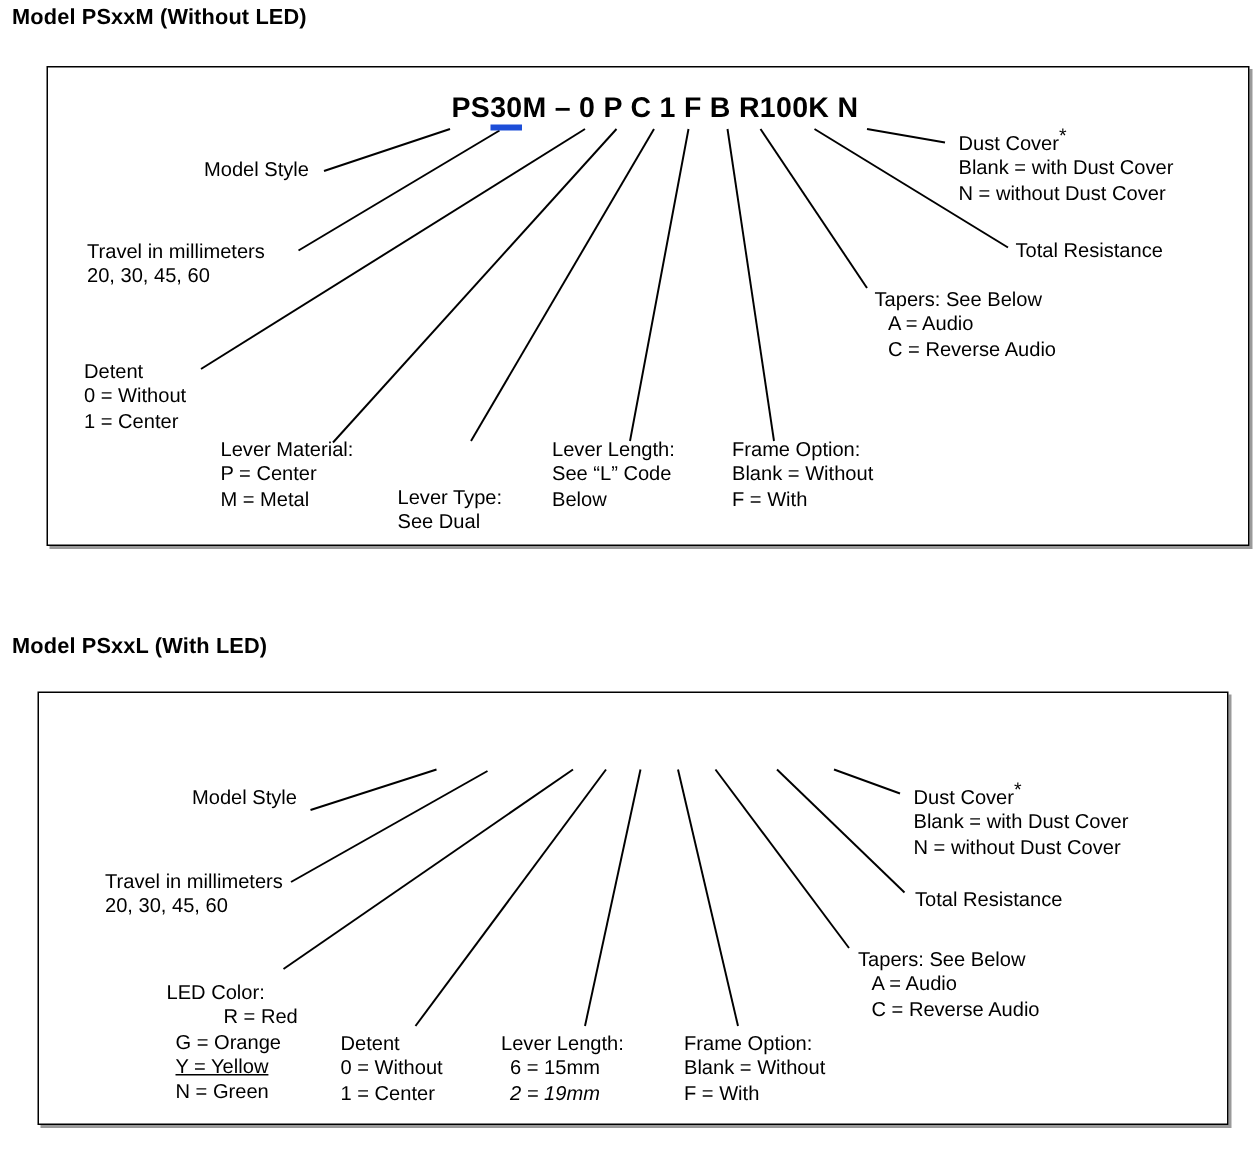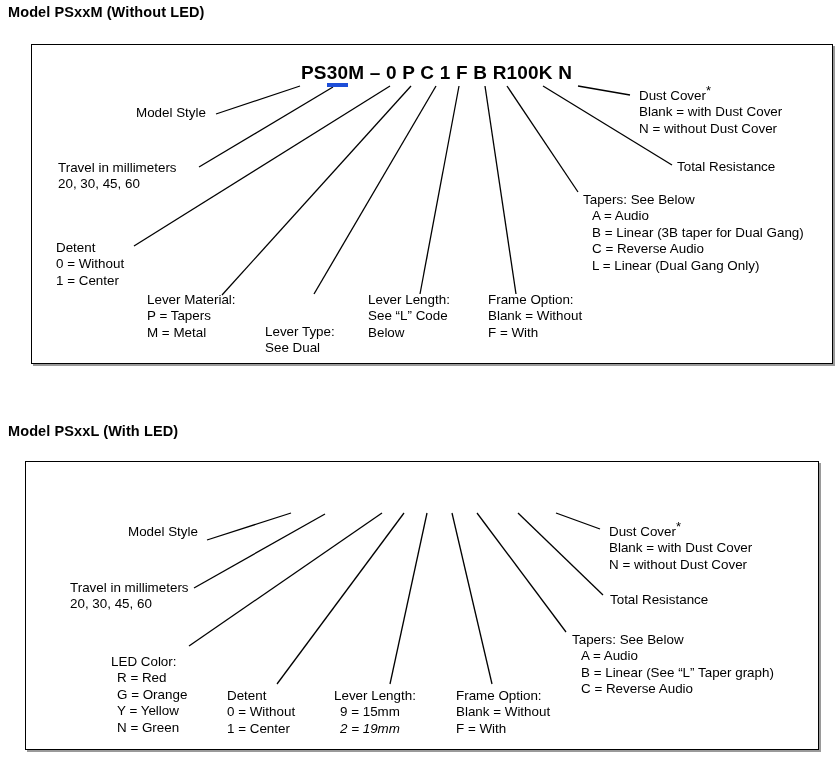--- a/index.html
+++ b/index.html
@@ -121,21 +121,21 @@
   </div>
 
   <div class="lbl" style="left:56px; top:240px;">
     <span class="ln">Detent</span>
     <span class="ln">0 = Without</span>
     <span class="ln">1 = Center</span>
   </div>
 
   <div class="lbl" style="left:147px; top:292px;">
     <span class="ln">Lever Material:</span>
-    <span class="ln">P = Tapers</span>
+    <span class="ln">P = Center</span>
     <span class="ln">M = Metal</span>
   </div>
 
   <div class="lbl" style="left:265px; top:324px;">
     <span class="ln">Lever Type:</span>
     <span class="ln">See Dual</span>
   </div>
 
   <div class="lbl" style="left:368px; top:292px;">
     <span class="ln">Lever Length:</span>
@@ -145,23 +145,21 @@
 
   <div class="lbl" style="left:488px; top:292px;">
     <span class="ln">Frame Option:</span>
     <span class="ln">Blank = Without</span>
     <span class="ln right-al">F = With</span>
   </div>
 
   <div class="lbl" style="left:583px; top:192px;">
     <span class="ln">Tapers: See Below</span>
     <span class="ln" style="padding-left:9px;">A = Audio</span>
-    <span class="ln" style="padding-left:9px;">B = Linear (3B taper for Dual Gang)</span>
     <span class="ln" style="padding-left:9px;">C = Reverse Audio</span>
-    <span class="ln" style="padding-left:9px;">L = Linear (Dual Gang Only)</span>
   </div>
 
   <div class="lbl" style="left:677px; top:159px;">
     <span class="ln">Total Resistance</span>
   </div>
 
   <div class="lbl" style="left:639px; top:88px;">
     <span class="ln"><span>Dust Cover</span><span class="star">*</span></span>
     <span class="ln">Blank = with Dust Cover</span>
     <span class="ln right-al">N = without Dust Cover</span>
@@ -199,48 +197,47 @@
     <span class="ln">Model Style</span>
   </div>
 
   <div class="lbl" style="left:70px; top:580px;">
     <span class="ln">Travel in millimeters</span>
     <span class="ln">20, 30, 45, 60</span>
   </div>
 
   <div class="lbl" style="left:111px; top:654px;">
     <span class="ln">LED Color:</span>
-    <span class="ln" style="padding-left:6px;">R = Red</span>
+    <span class="ln" style="padding-left:6px;margin-left:32px;">R = Red</span>
     <span class="ln" style="padding-left:6px;">G = Orange</span>
-    <span class="ln" style="padding-left:6px;">Y = Yellow</span>
+    <span class="ln" style="padding-left:6px;text-decoration:underline;">Y = Yellow</span>
     <span class="ln" style="padding-left:6px;">N = Green</span>
   </div>
 
   <div class="lbl" style="left:227px; top:688px;">
     <span class="ln">Detent</span>
     <span class="ln">0 = Without</span>
     <span class="ln">1 = Center</span>
   </div>
 
   <div class="lbl" style="left:334px; top:688px;">
     <span class="ln">Lever Length:</span>
-    <span class="ln" style="padding-left:6px;">9 = 15mm</span>
+    <span class="ln" style="padding-left:6px;">6 = 15mm</span>
     <span class="ln" style="padding-left:6px;font-style:italic;">2 = 19mm</span>
   </div>
 
   <div class="lbl" style="left:456px; top:688px;">
     <span class="ln">Frame Option:</span>
     <span class="ln">Blank = Without</span>
     <span class="ln right-al">F = With</span>
   </div>
 
   <div class="lbl" style="left:572px; top:632px;">
     <span class="ln">Tapers: See Below</span>
     <span class="ln" style="padding-left:9px;">A = Audio</span>
-    <span class="ln" style="padding-left:9px;">B = Linear (See “L” Taper graph)</span>
     <span class="ln" style="padding-left:9px;">C = Reverse Audio</span>
   </div>
 
   <div class="lbl" style="left:610px; top:592px;">
     <span class="ln">Total Resistance</span>
   </div>
 
   <div class="lbl" style="left:609px; top:524px;">
     <span class="ln"><span>Dust Cover</span><span class="star">*</span></span>
     <span class="ln">Blank = with Dust Cover</span>

